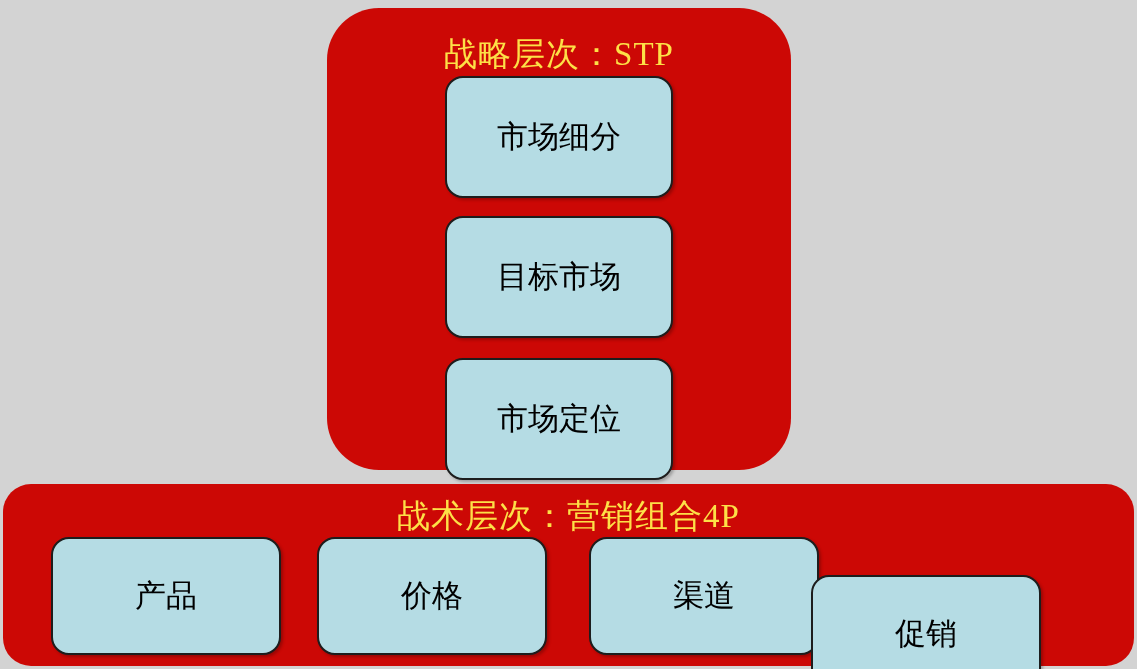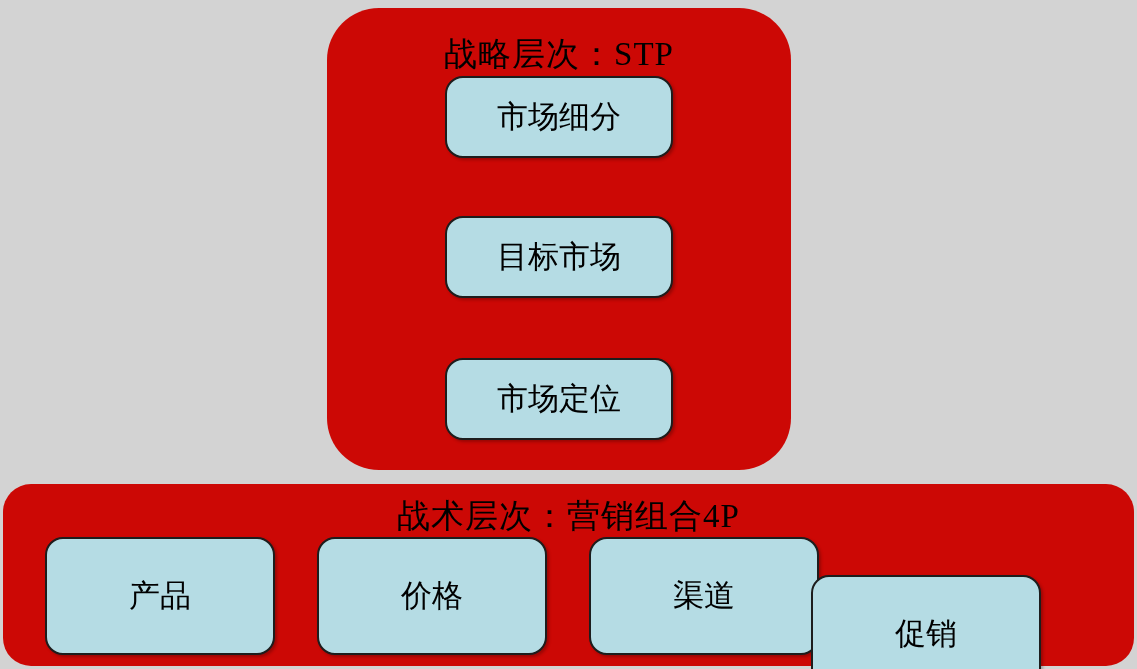--- a/index.html
+++ b/index.html
@@ -34,48 +34,48 @@
     width: 1131px;
     height: 182px;
     border-radius: 28px;
     text-decoration: underline;
   }
   .section-title {
     position: absolute;
     left: 0;
     width: 100%;
     text-align: center;
-    color: #000000;
+    color: #fde047;
     font-size: 33px;
     letter-spacing: 1px;
     white-space: nowrap;
   }
   .strategy-container .section-title { top: 24px; }
   .tactic-container .section-title { top: 10px; }
   .blue-box {
     position: absolute;
     background: #b5dce4;
     border: 2px solid #1d1d1d;
     border-radius: 18px;
     box-sizing: border-box;
     display: flex;
     align-items: center;
     justify-content: center;
     color: #000000;
     font-size: 31px;
     box-shadow: 2px 2px 3px rgba(0,0,0,0.25);
   }
   
-  .s-box { left: 118px; width: 228px; height: 82px; text-align: center; }
+  .s-box { left: 118px; width: 228px; height: 122px; text-align: center; }
   .s-box-1 { top: 68px; }
   .s-box-2 { top: 208px; }
   .s-box-3 { top: 338px; margin-top: 12px; }
   
   .t-box { top: 53px; width: 230px; height: 118px; }
-  .t-box-1 { left: 42px; }
+  .t-box-1 { left: 48px; }
   .t-box-2 { left: 314px; }
   .t-box-3 { left: 586px; }
   .t-box-4 { left: 808px; margin-top: 38px; }
 </style>
 </head>
 <body>
 
 <div class="canvas">
 
   <div class="red-container strategy-container">

